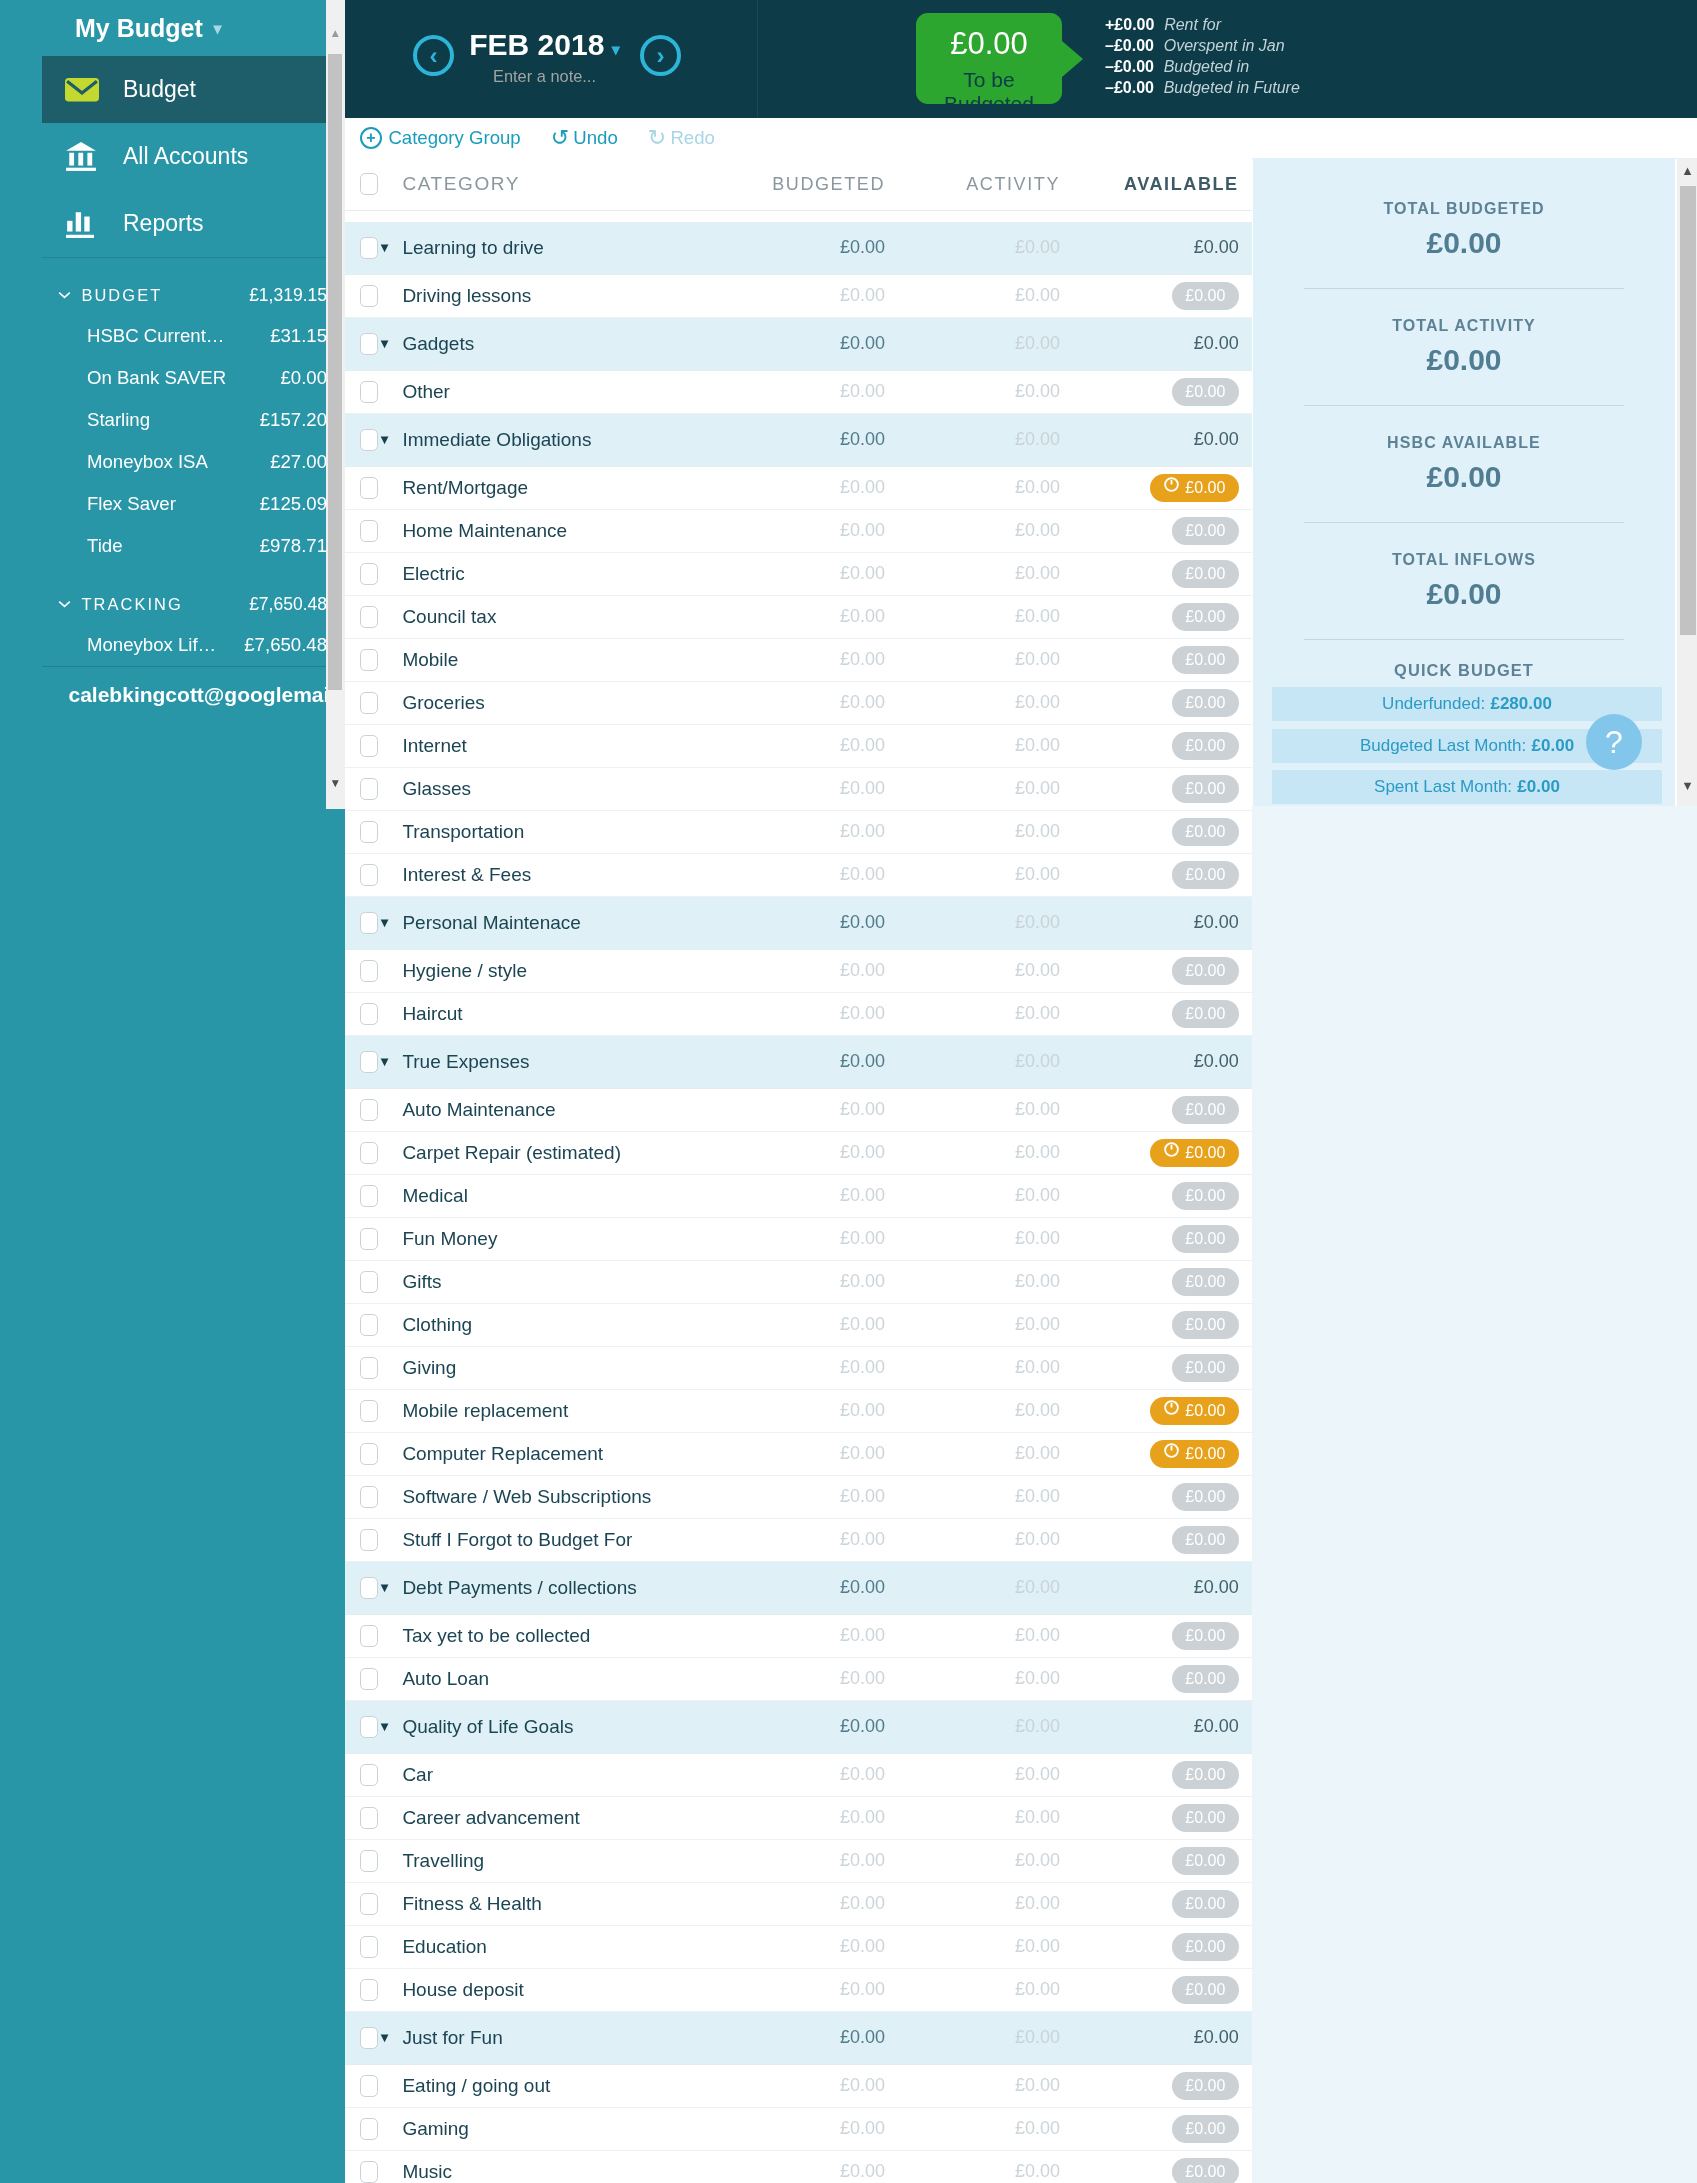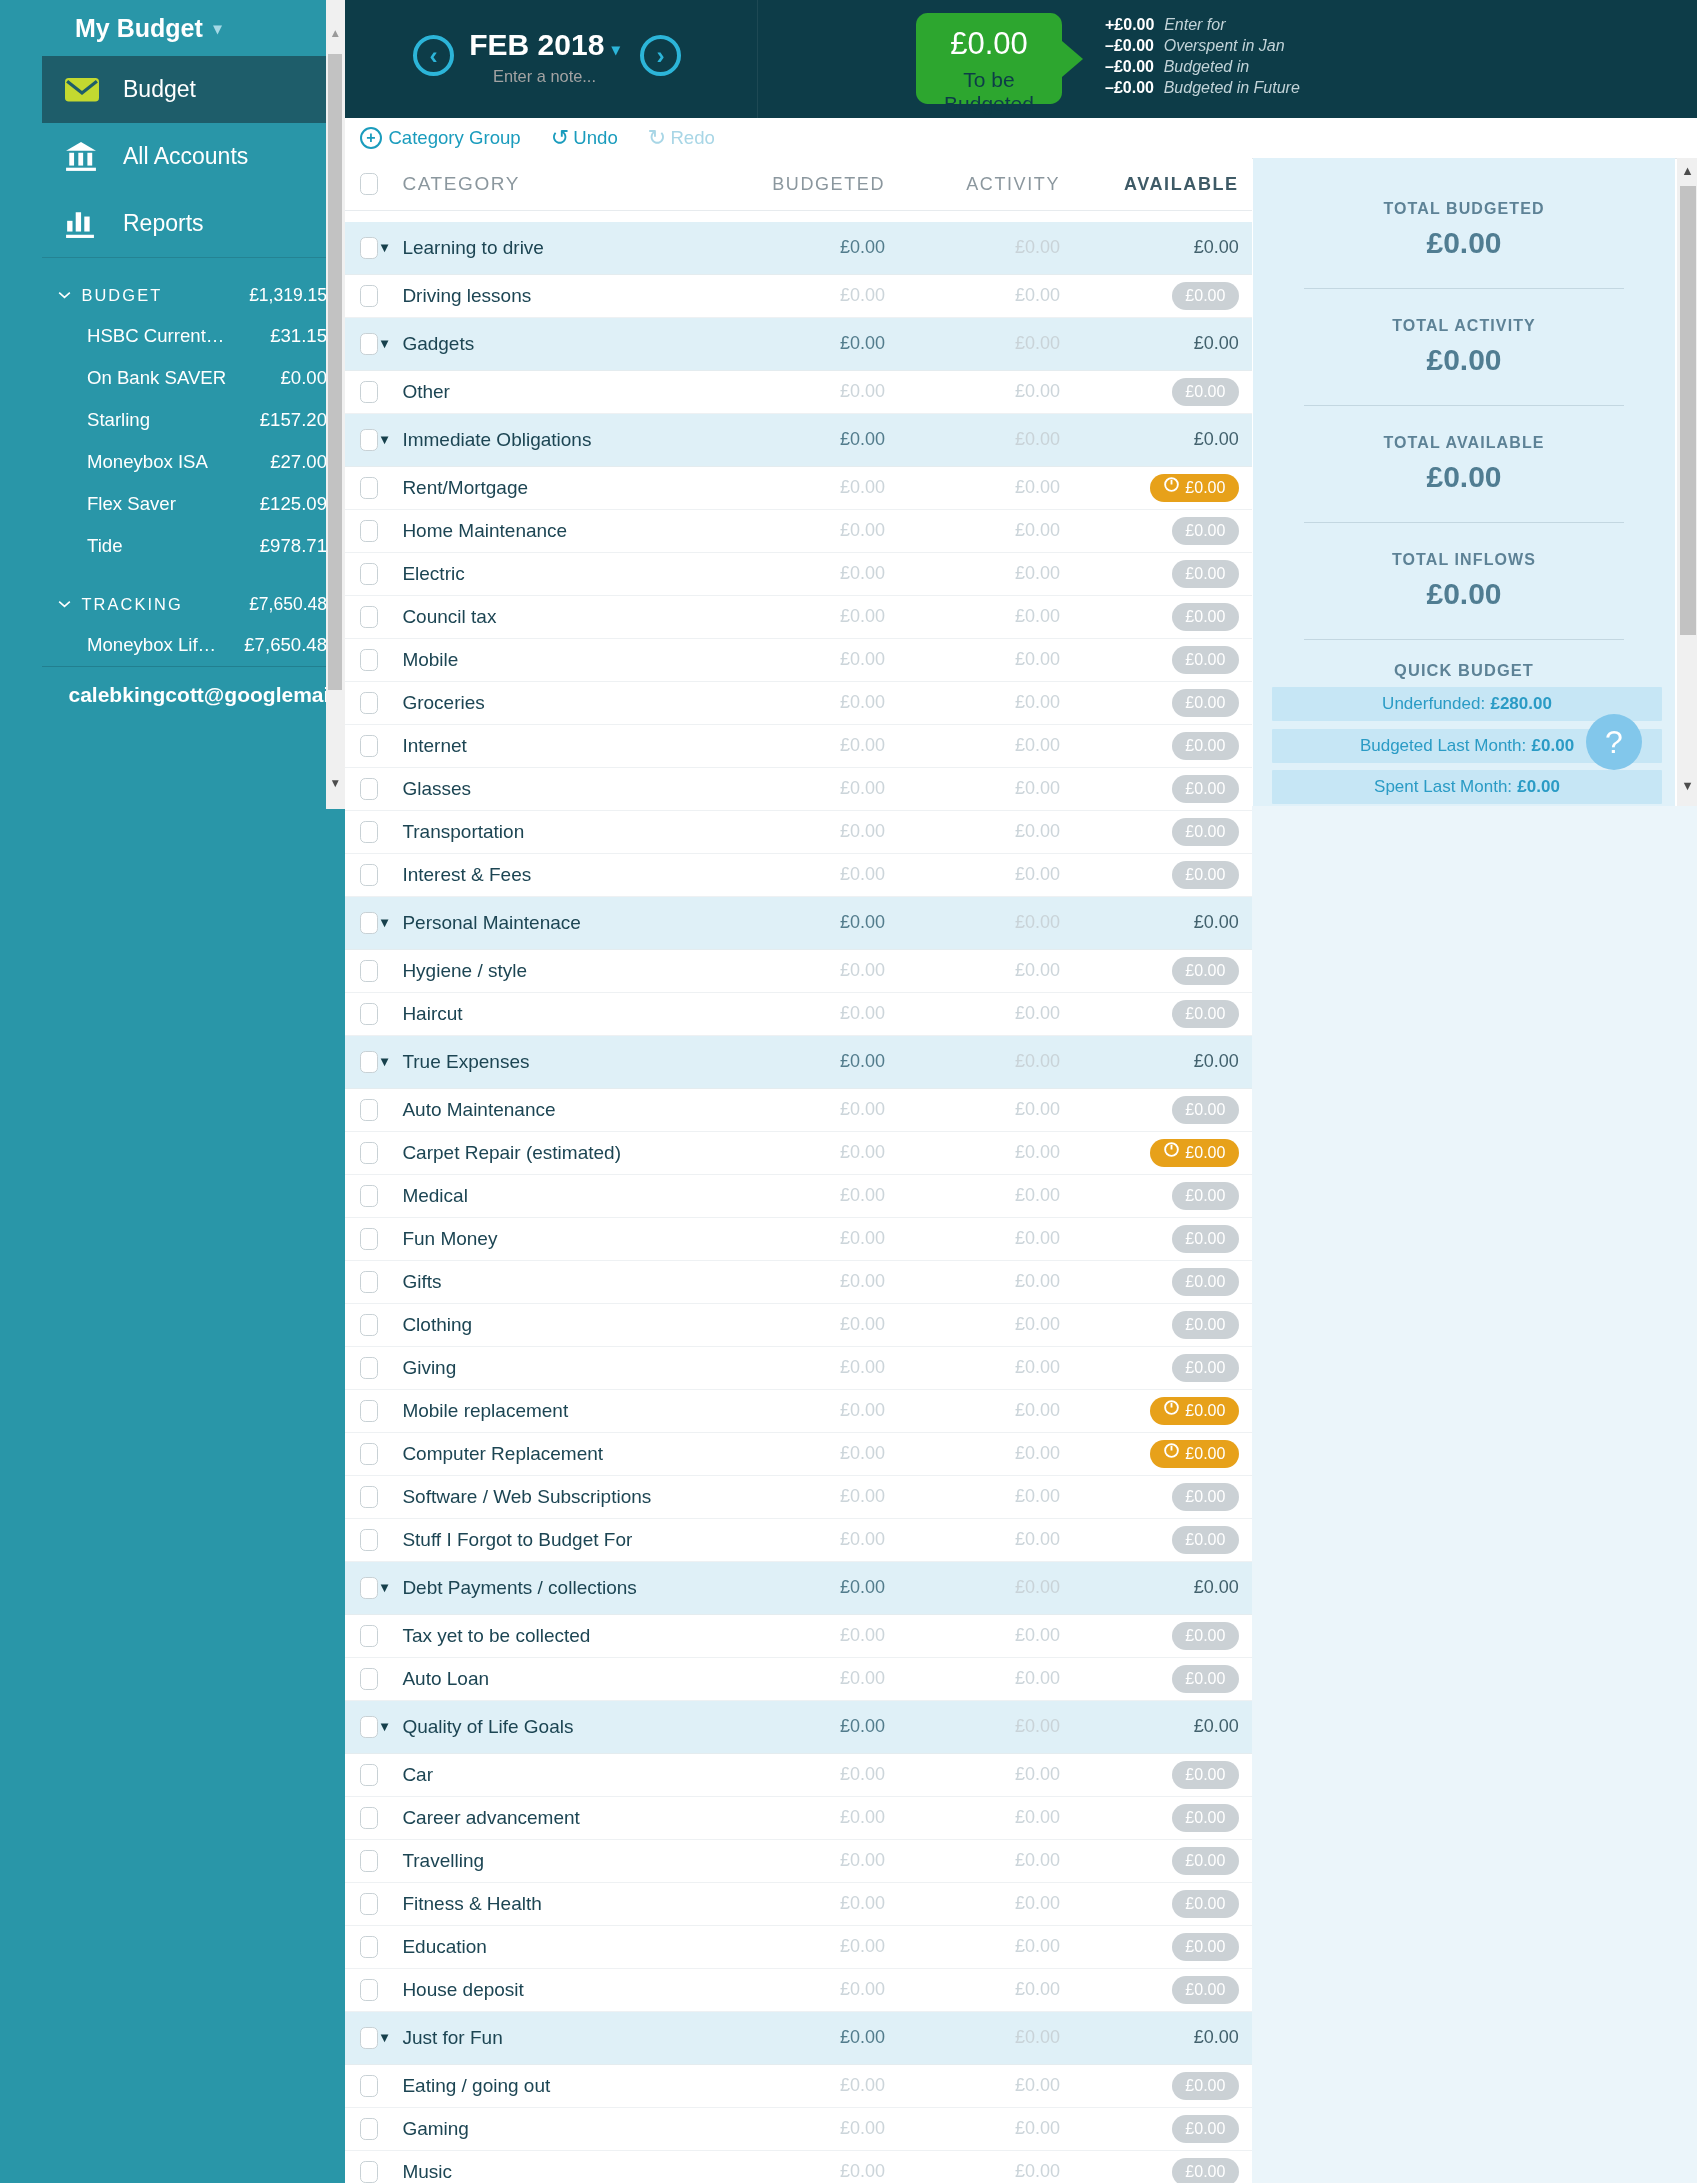--- a/index.html
+++ b/index.html
@@ -219,21 +219,21 @@
     <div class="note-input">Enter a note...</div>
   </div>
   <div class="nav-circle circ-next">›</div>
   <div class="tbb-box">
     <div class="tbb-amt">£0.00</div>
     <div class="tbb-lbl">To be Budgeted</div>
   </div>
   <div class="tbb-breakdown" id="tbb-breakdown">
       <div class="bd-line">
     <span class="bd-amt">+£0.00</span>
-    <span class="bd-lbl">Enter for</span>
+    <span class="bd-lbl">Rent for</span>
   </div>
       <div class="bd-line">
     <span class="bd-amt">–£0.00</span>
     <span class="bd-lbl">Overspent in Jan</span>
   </div>
       <div class="bd-line">
     <span class="bd-amt">–£0.00</span>
     <span class="bd-lbl">Budgeted in</span>
   </div>
       <div class="bd-line">
@@ -918,21 +918,21 @@
   <div id="sum-sections">
       <div class="sum-sec">
     <div class="sum-label">TOTAL BUDGETED</div>
     <div class="sum-value">£0.00</div>
   </div>
       <div class="sum-sec">
     <div class="sum-label">TOTAL ACTIVITY</div>
     <div class="sum-value">£0.00</div>
   </div>
       <div class="sum-sec">
-    <div class="sum-label">TOTAL AVAILABLE</div>
+    <div class="sum-label">HSBC AVAILABLE</div>
     <div class="sum-value">£0.00</div>
   </div>
       <div class="sum-sec">
     <div class="sum-label">TOTAL INFLOWS</div>
     <div class="sum-value">£0.00</div>
   </div>
     </div>
   <div class="qb-title">QUICK BUDGET</div>
   <div id="qb-buttons">
       <div class="qb-btn">

